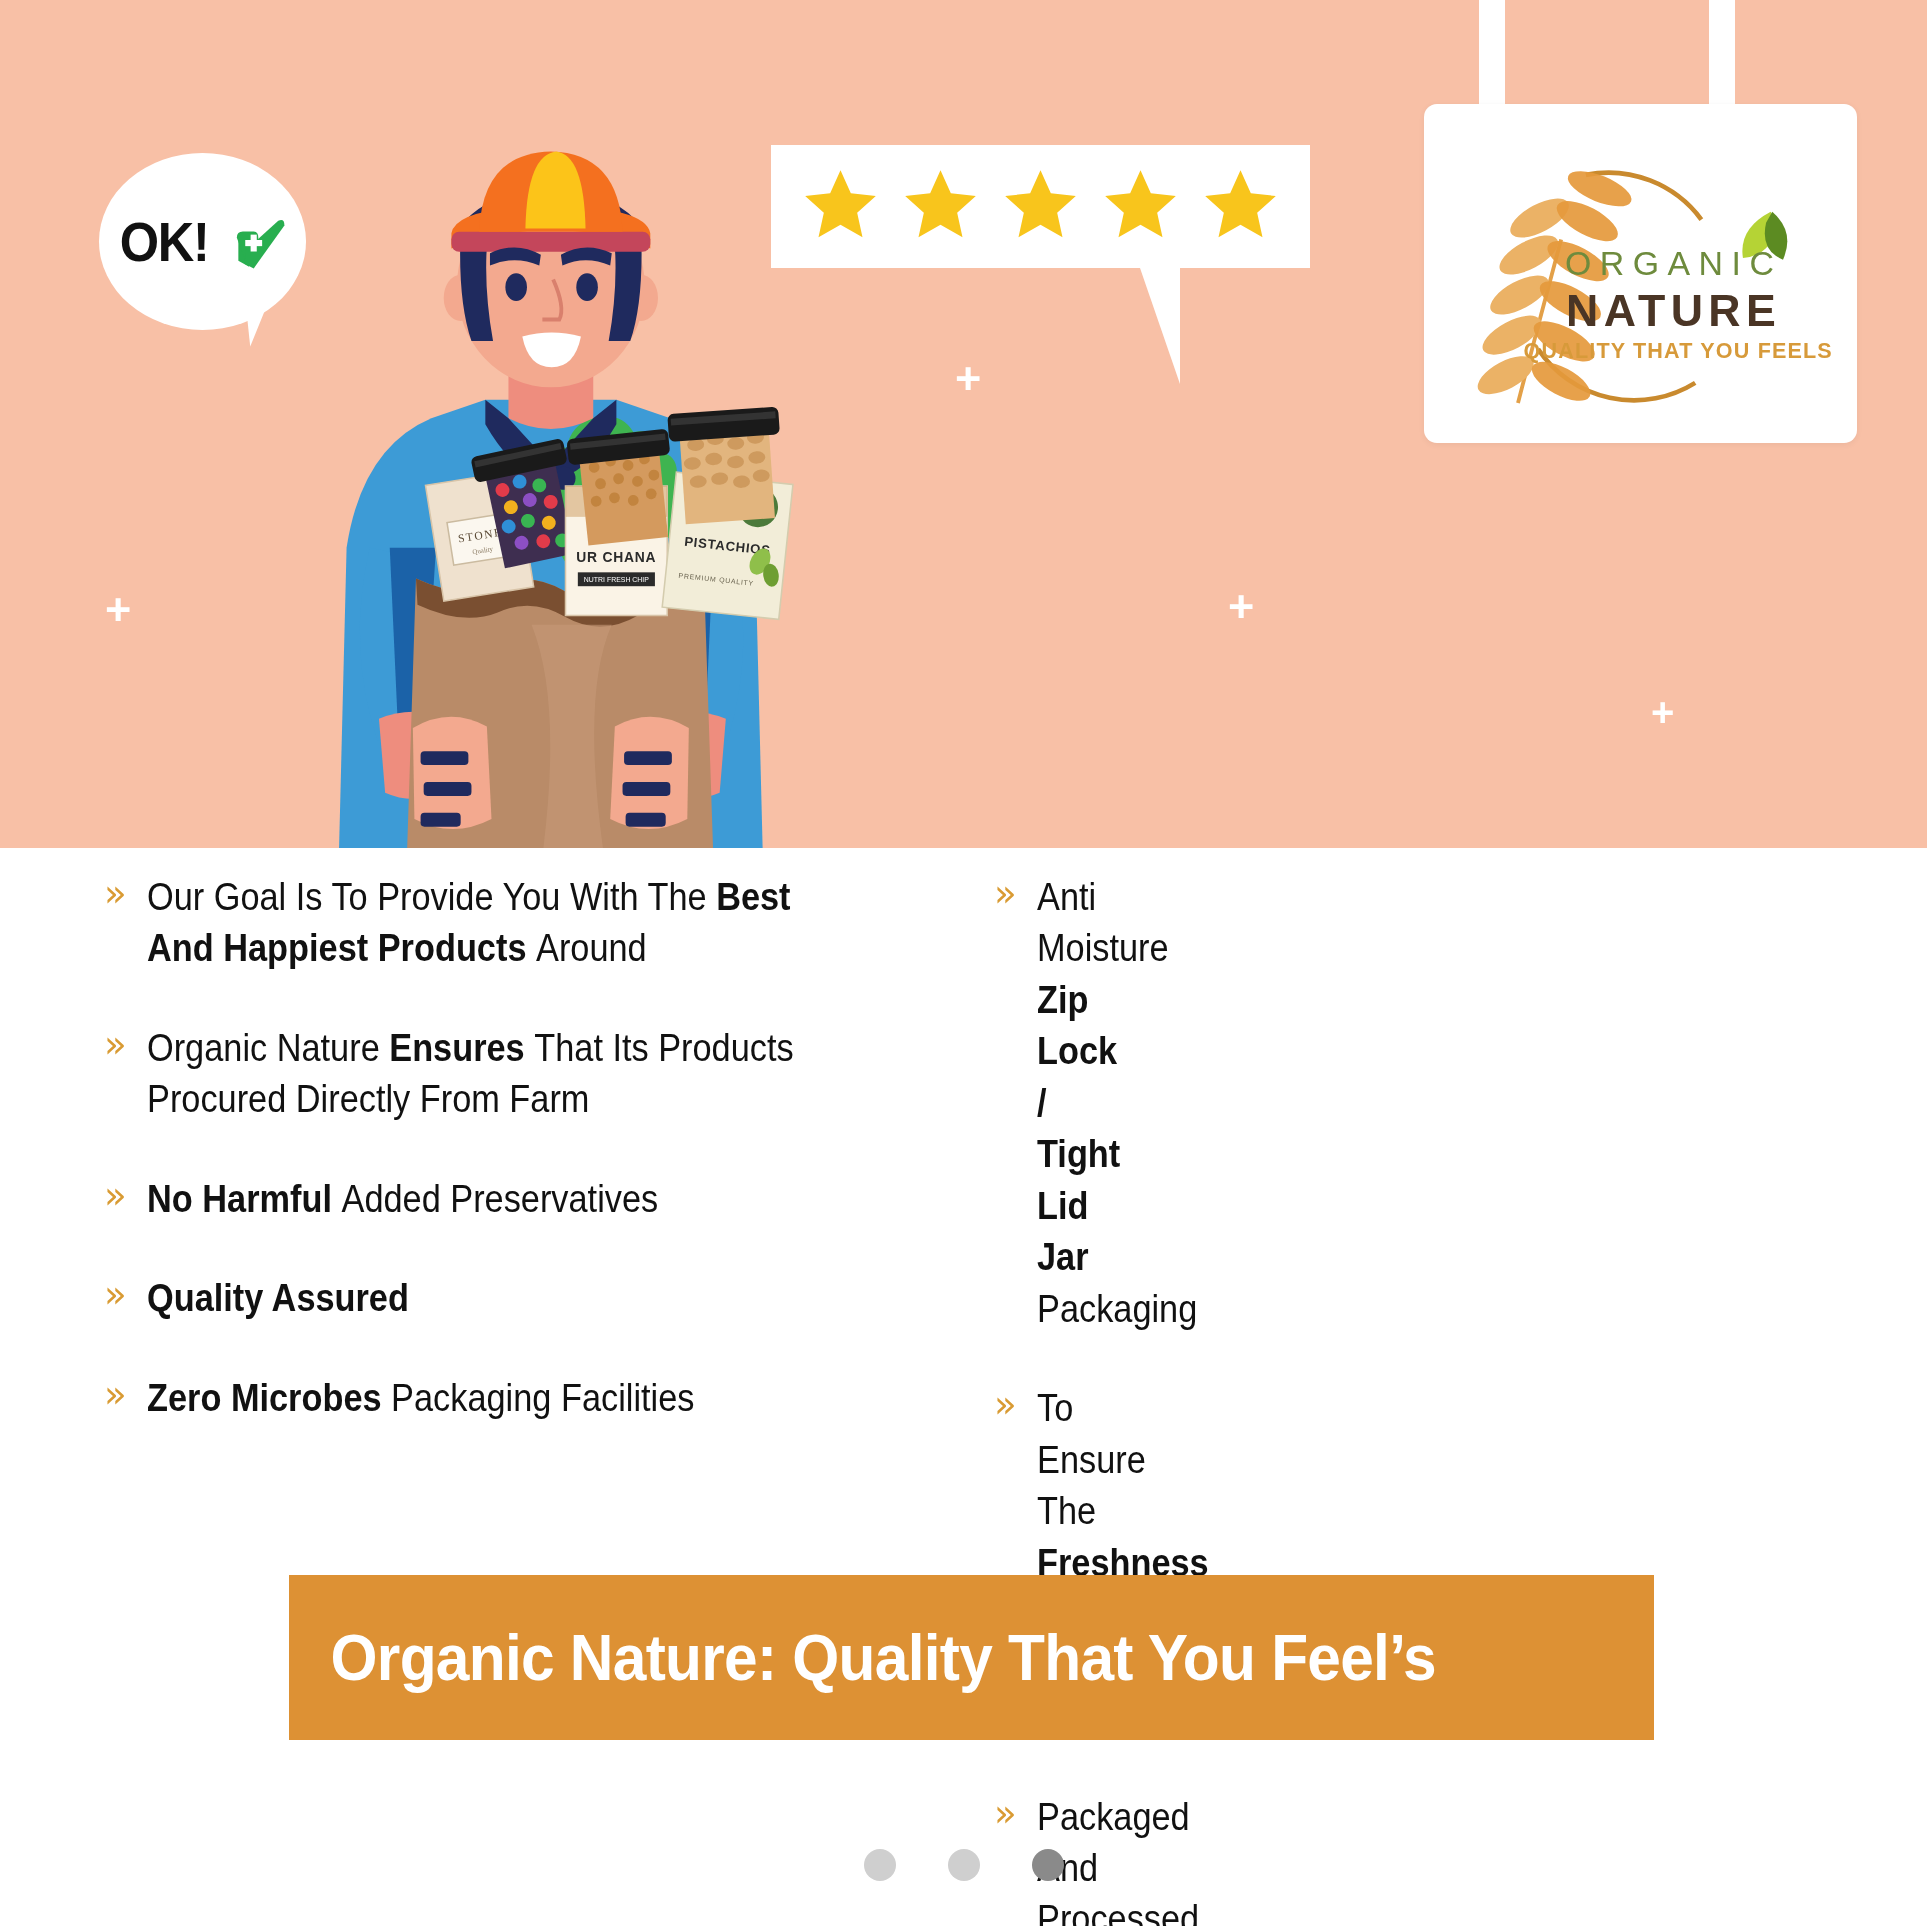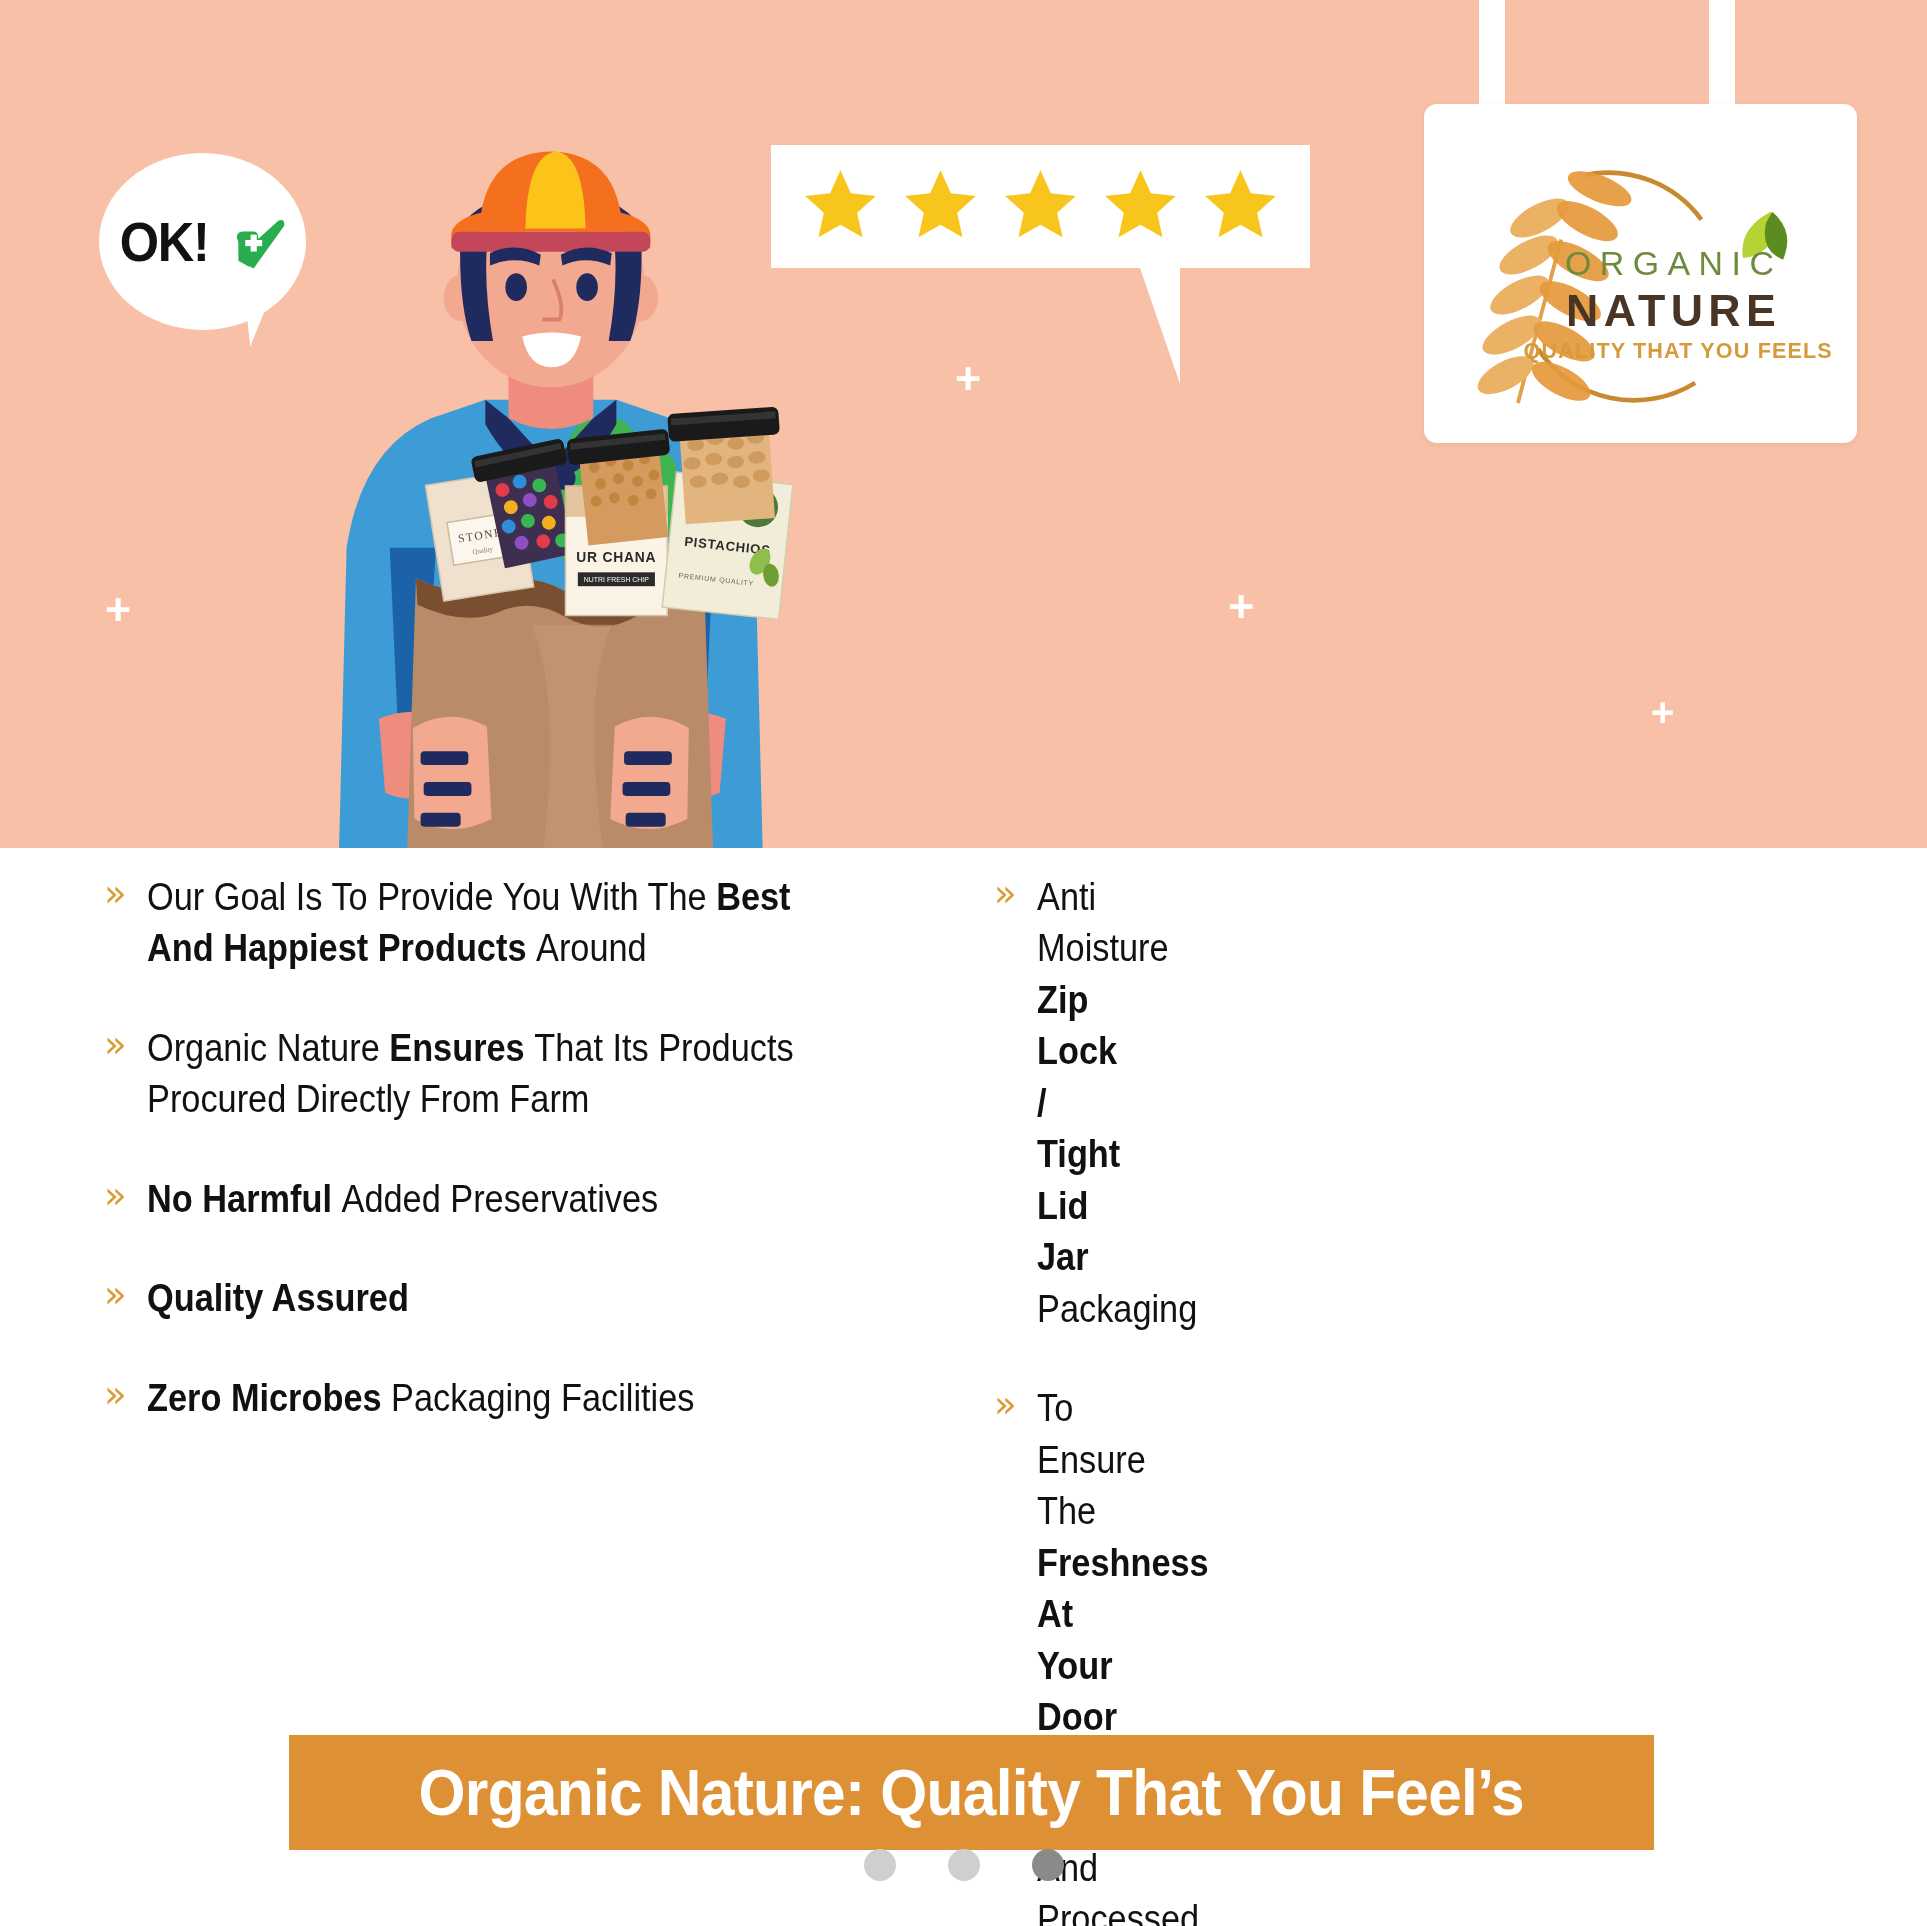--- a/index.html
+++ b/index.html
@@ -134,24 +134,24 @@
     color: #111111;
     transform: scaleX(0.88);
     transform-origin: left center;
     width: 114%;
   }
   .btxt b { font-weight: 700; }
 
   
   .banner {
     position: absolute;
-    left: 289px; top: 1735px;
-    width: 1365px; height: 115px;
+    left: 289px; top: 1575px;
+    width: 1365px; height: 165px;
     background: #DD9134;
-    display: flex; align-items: center; justify-content: center;
+    display: flex; align-items: center; 
   }
   .banner-text {
     color: #ffffff;
     font-family: "Liberation Sans", sans-serif;
     font-weight: 700;
     font-size: 65px;
     letter-spacing: -0.8px;
     transform: scaleX(0.93);
     white-space: nowrap;
   }

